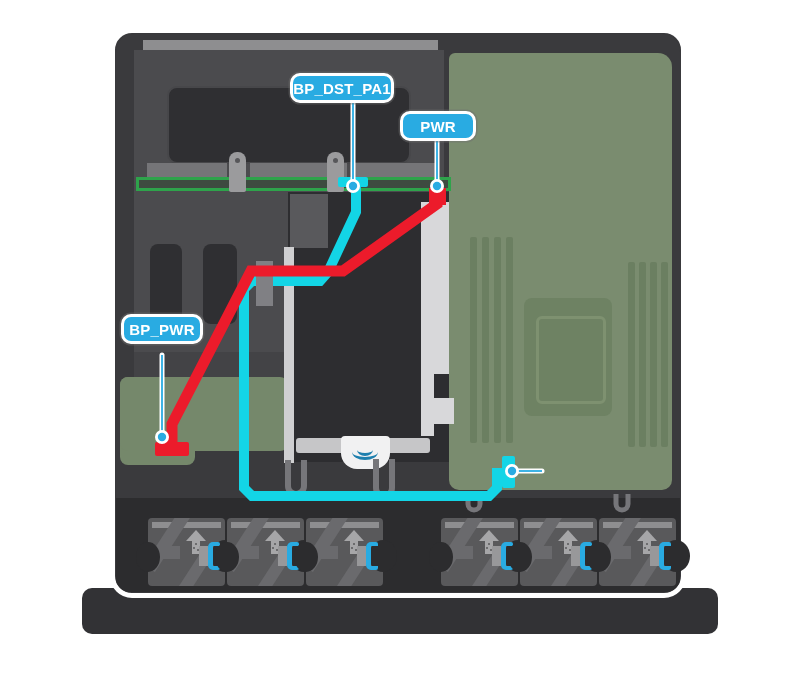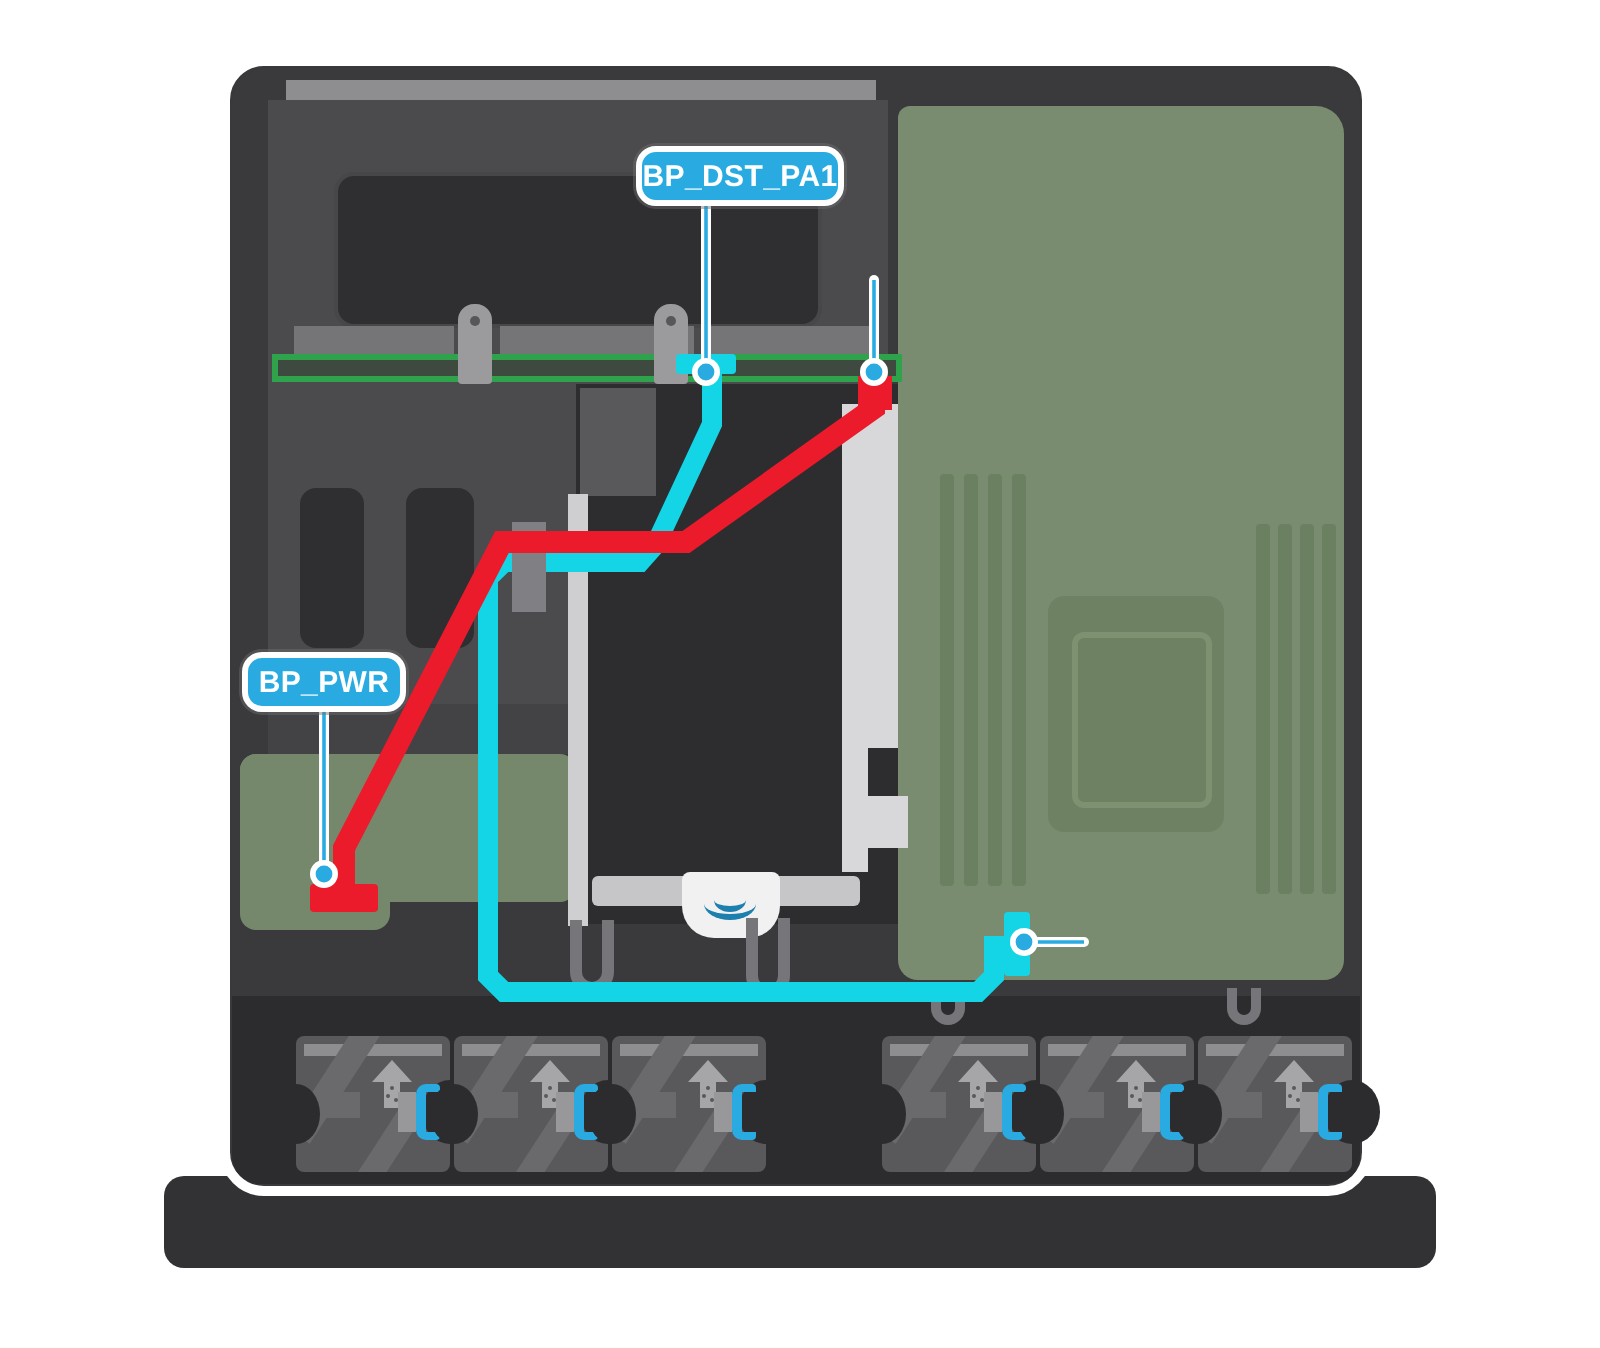--- a/index.html
+++ b/index.html
@@ -77,23 +77,23 @@
   .fan-clip{position:absolute;right:5px;top:24px;width:12px;height:28px;box-sizing:border-box;
       border-left:5px solid var(--callout-blue,#29ABE2);border-top:4px solid var(--callout-blue,#29ABE2);
       border-bottom:4px solid var(--callout-blue,#29ABE2);border-radius:5px 2px 2px 5px;}
 
   
   .overlay{left:0;top:0;z-index:5;pointer-events:none;}
   .callout{position:absolute;z-index:6;height:24px;border:3px solid #fff;border-radius:10px;
       background:var(--callout-blue,#29ABE2);color:#fff;font-weight:bold;font-size:15px;
       display:flex;align-items:center;justify-content:center;
       box-shadow:0 0 0 1.5px rgba(110,110,110,.45);letter-spacing:0.2px;}
-  .co-bpdst{left:318px;top:73px;width:98px;}
+  .co-bpdst{left:290px;top:73px;width:98px;}
   .co-pwr{left:400px;top:111px;width:70px;}
-  .co-bppwr{left:121px;top:326px;width:76px;}
+  .co-bppwr{left:121px;top:314px;width:76px;}
   .co-sl1{left:541px;top:451px;width:114px;}
 </style>
 </head>
 <body>
 
 <div class="stage">
 
   <div class="abs bezel"></div>
 
   <div class="abs chassis"></div>
@@ -302,14 +302,15 @@
       <g fill="var(--callout-blue,#29ABE2)">
         <circle cx="353" cy="186" r="4.2"></circle>
           <circle cx="437" cy="186" r="4.2"></circle>
         <circle cx="162" cy="437" r="4.2"></circle>
           <circle cx="512" cy="471" r="4.2"></circle>
       </g>
     </g>
   </svg>
 
   <div class="callout co-bpdst">BP_DST_PA1</div>
+  <div class="callout co-pwr">PWR</div>
   <div class="callout co-bppwr">BP_PWR</div>
 </div>
 
 </body></html>

